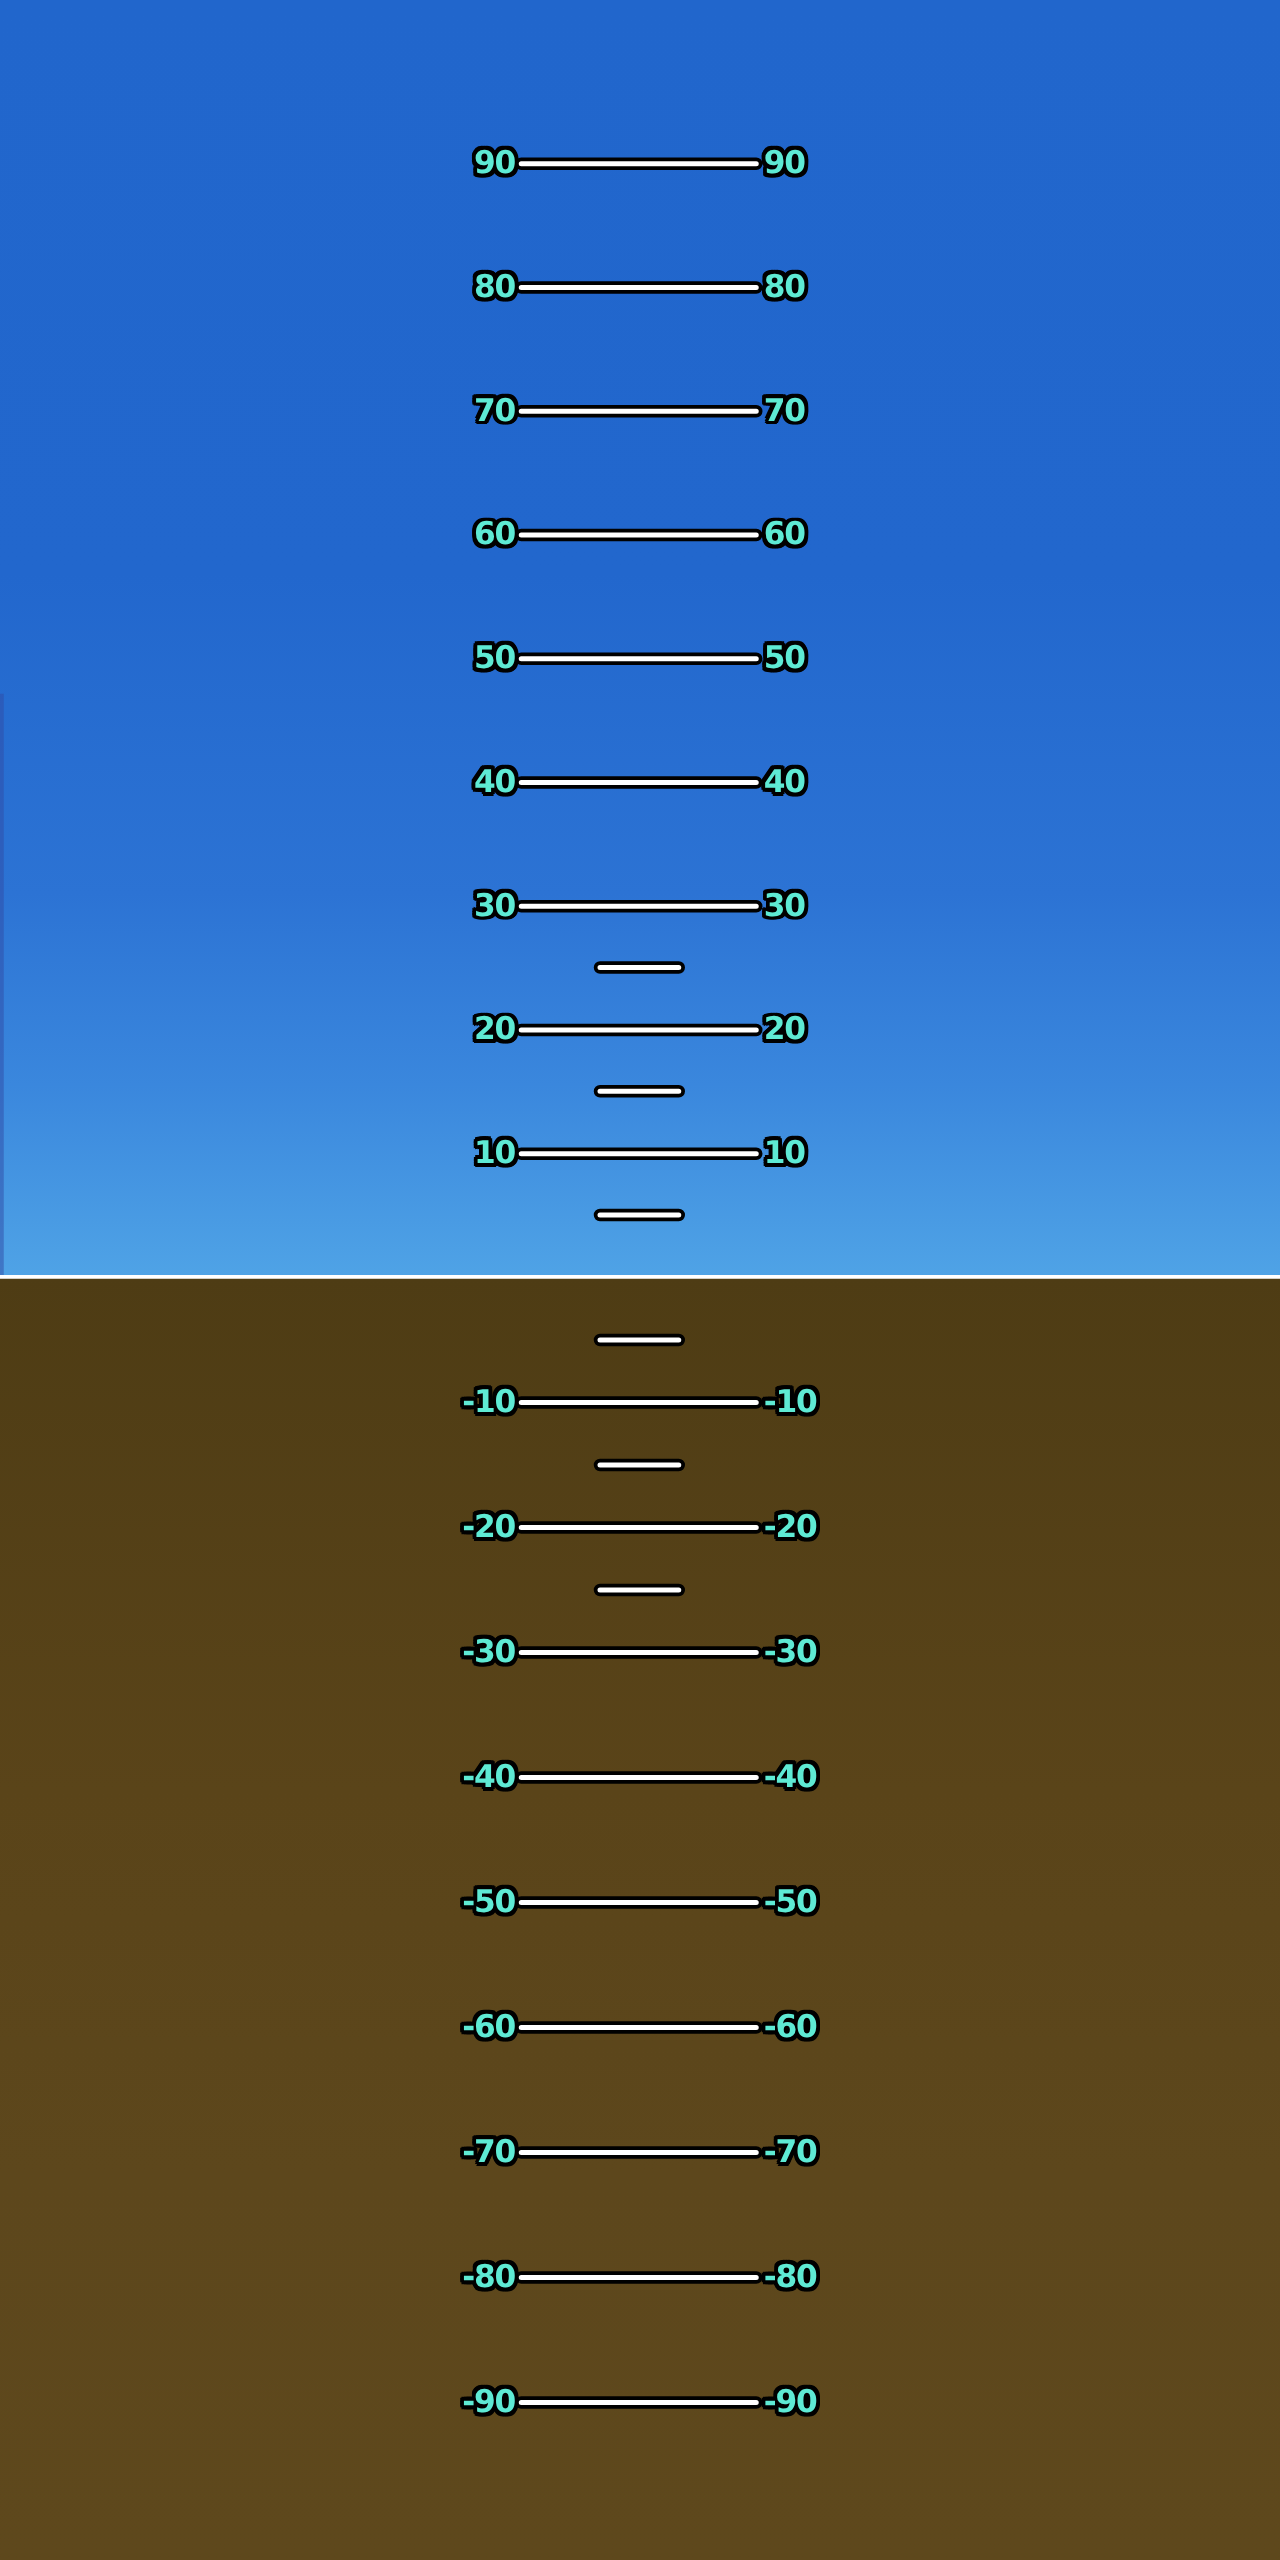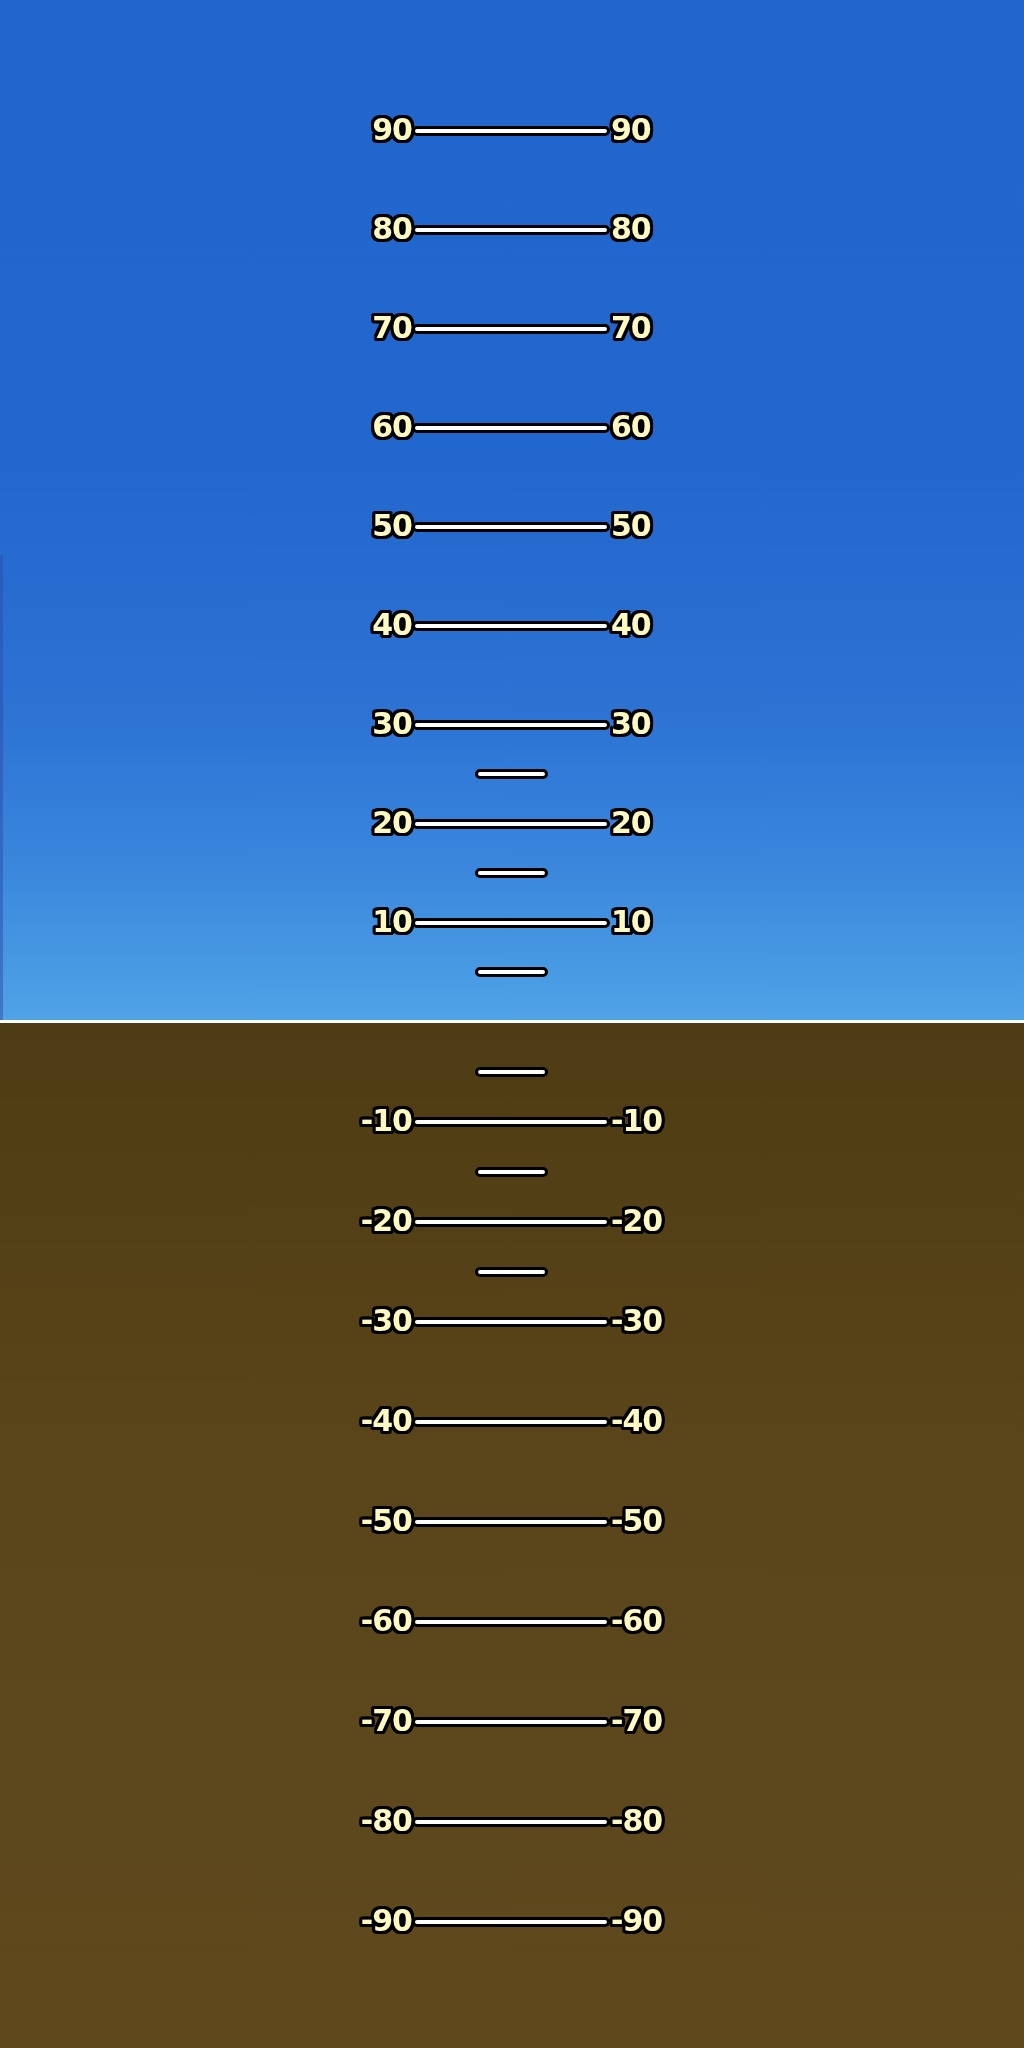--- a/index.html
+++ b/index.html
@@ -31,22 +31,22 @@
   }
   .ladder { position: absolute; left: 0; top: 0; width: 100%; height: 100%; }
   .pitch-row { position: absolute; left: 0; width: 100%; height: 0; }
   .pitch-line {
     position: absolute; left: 412px; top: -5px;
     width: 192px; height: 4px;
     background: #ffffff; border: 3px solid #000000; border-radius: 5px;
   }
   .pitch-label {
     position: absolute; top: 0; transform: translateY(-54%);
-    font-weight: bold; font-size: 30px; line-height: 1;
-    letter-spacing: -1px; color: #fef9c3; white-space: nowrap;
+    font-weight: bold; font-size: 25px; line-height: 1;
+    letter-spacing: -1px; color: #5eead4; white-space: nowrap;
     text-shadow:
       3px 0 #000, -3px 0 #000, 0 3px #000, 0 -3px #000,
       2px 2px #000, -2px 2px #000, 2px -2px #000, -2px -2px #000,
       3px 2px #000, -3px 2px #000, 3px -2px #000, -3px -2px #000,
       2px 3px #000, -2px 3px #000, 2px -3px #000, -2px -3px #000;
   }
   .pitch-label.left  { right: 612px; text-align: right; }
   .pitch-label.right { left: 611px; text-align: left; }
   .minor-mark {
     position: absolute; left: 475px; width: 67px; height: 4px;

